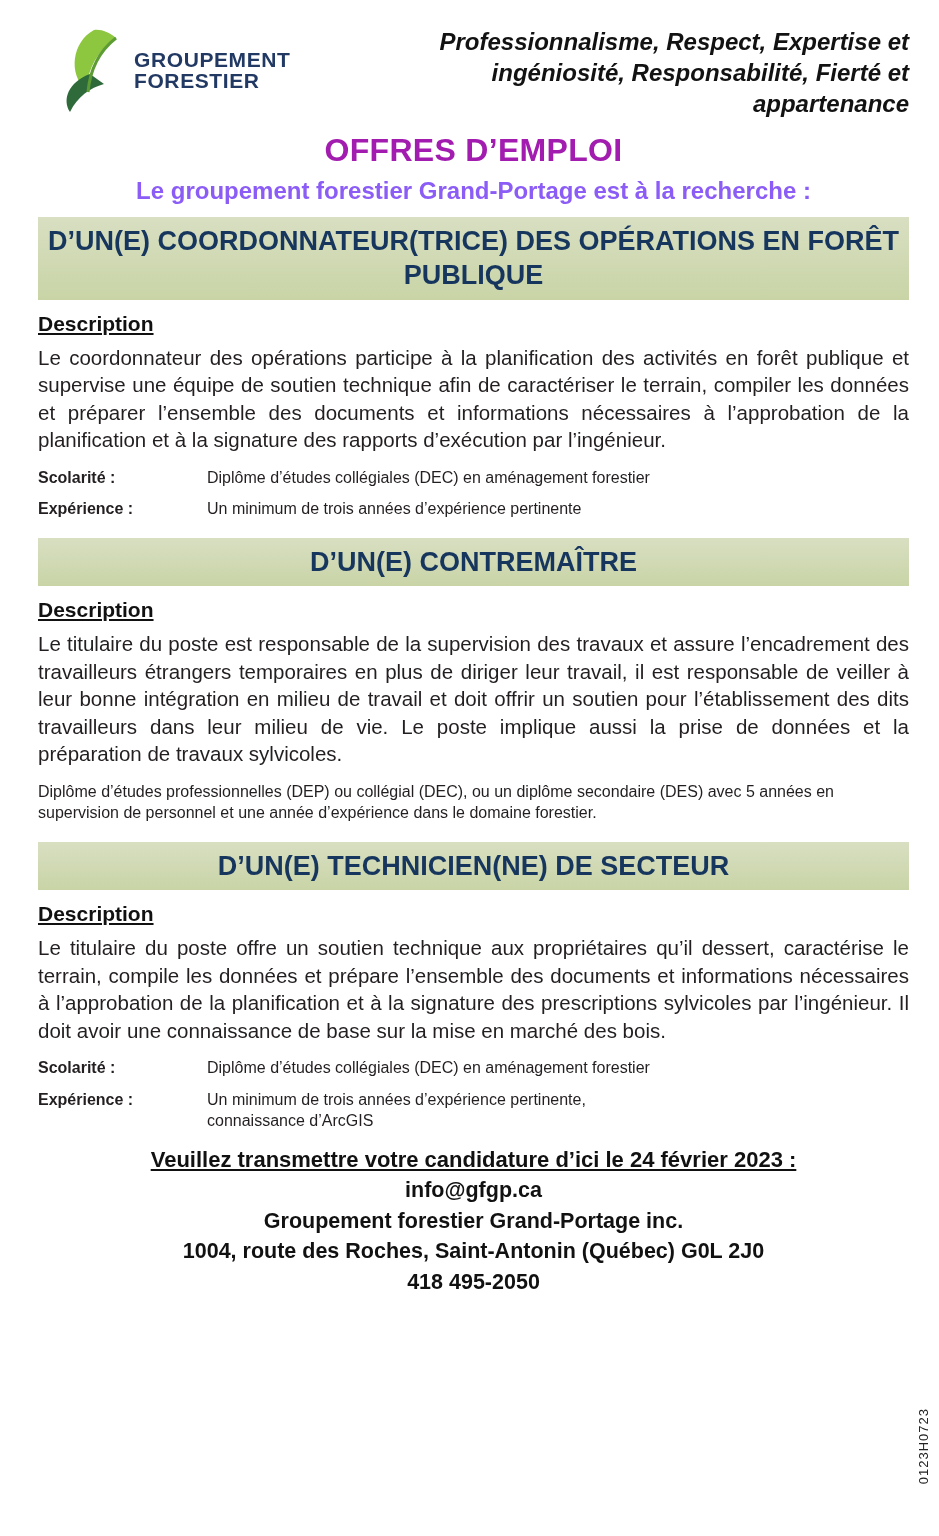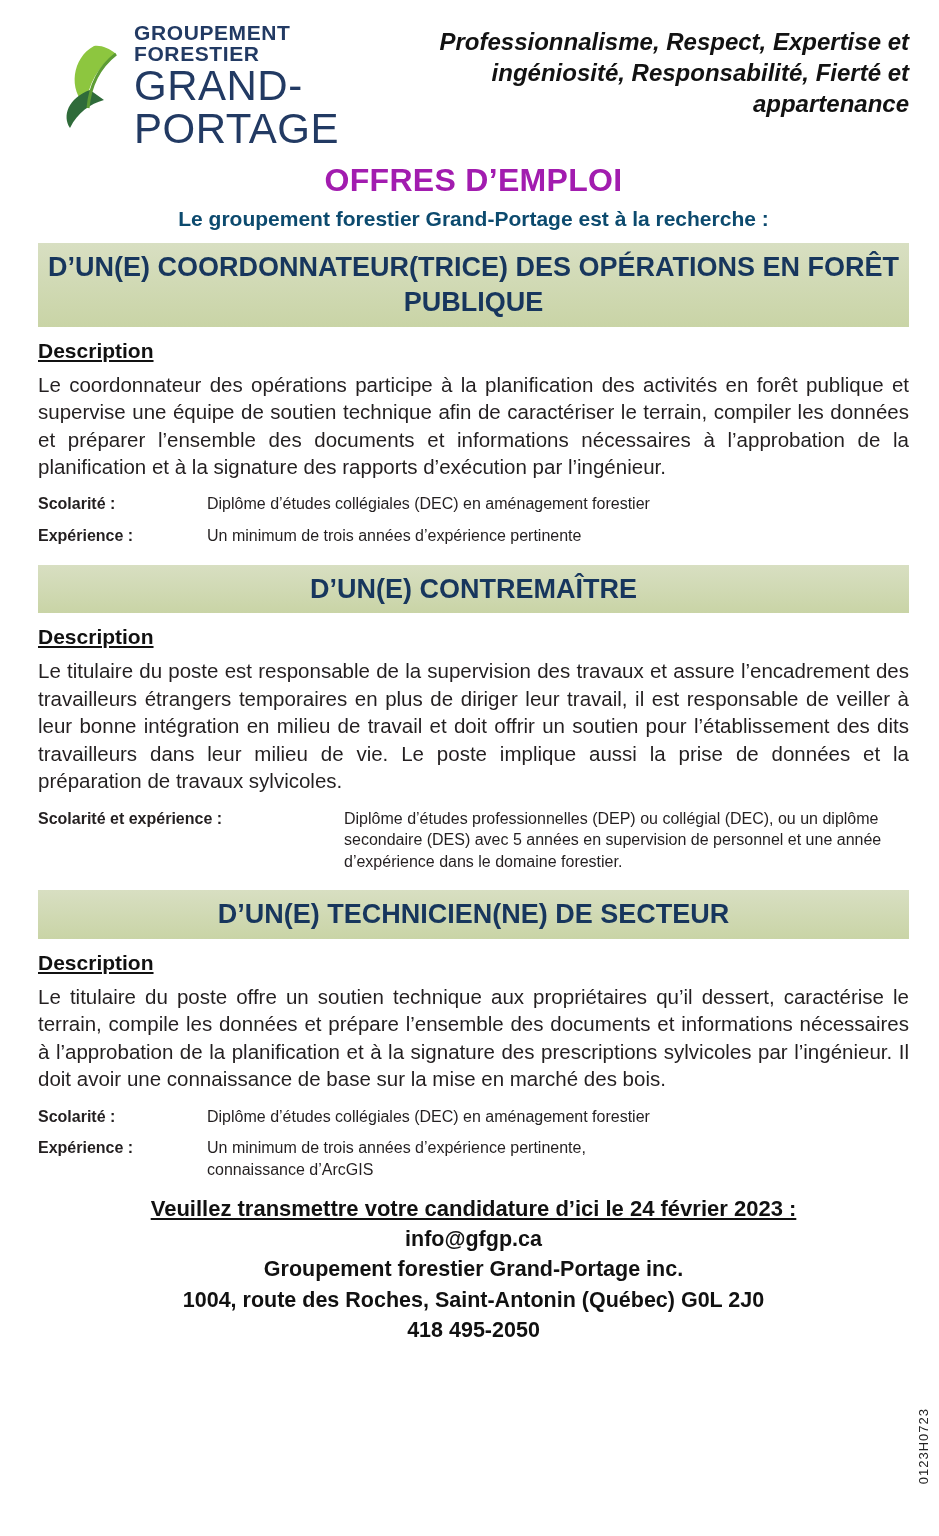--- a/index.html
+++ b/index.html
@@ -24,22 +24,22 @@
     font-size: 24px; line-height: 1.3; max-width: 500px;
     color: #121212; margin-top: 8px;
   }
 
   
   .page-title {
     text-align: center; font-size: 32px; font-weight: bold;
     color: #a21caf; margin: 12px 0 8px 0; letter-spacing: 0.3px;
   }
   .intro {
-    text-align: center; font-size: 21px; font-weight: bold;
-    margin: 0 0 12px 0; color: #0c4a6e;
+    text-align: center; font-size: 24px; font-weight: bold;
+    margin: 0 0 12px 0; color: #8b5cf6;
   }
 
   
   .band {
     background: linear-gradient(180deg, #d8dfc2 0%, #c9d4a6 100%);
     padding: 7px 10px; margin: 6px 0 12px 0;
   }
   .band h2 {
     margin: 0; text-align: center; font-size: 27px; line-height: 1.28;
     color: #17365d; font-weight: bold;
@@ -82,21 +82,20 @@
     <div class="logo">
       <span>
         <svg width="70" height="92" viewBox="0 0 70 92" aria-hidden="true">
           <path d="M34 8 C12 20 8 52 26 68 C28 46 38 28 56 16 C49 10 41 7 34 8 Z" fill="#8dc63f"></path>
           <path d="M30 52 C8 60 2 78 10 90 C18 74 30 66 44 62 Z" fill="#2f6b3a"></path>
           <path d="M56 16 C38 30 30 48 28 70" stroke="#5d9c34" stroke-width="3" fill="none"></path>
         </svg>
       </span>
       <div class="logo-text">
         <span class="logo-line1">GROUPEMENT FORESTIER</span>
-        <span class="logo-line2">GRAND-PORTAGE</span>
       </div>
     </div>
     <div class="tagline">Professionnalisme, Respect, Expertise et ingéniosité, Responsabilité, Fierté et appartenance</div>
   </div>
 
   <h1 class="page-title">OFFRES D’EMPLOI</h1>
   <div class="intro">Le groupement forestier Grand-Portage est à la recherche :</div>
 
   <section>
     <div class="band">
@@ -114,21 +113,20 @@
     </div>
   </section>
 
   <section class="section-gap">
     <div class="band">
       <h2>D’UN(E) CONTREMAÎTRE</h2>
     </div>
     <h3 class="desc-label">Description</h3>
     <p class="body">Le titulaire du poste est responsable de la supervision des travaux et assure l’encadrement des travailleurs étrangers temporaires en plus de diriger leur travail, il est responsable de veiller à leur bonne intégration en milieu de travail et doit offrir un soutien pour l’établissement des dits travailleurs dans leur milieu de vie. Le poste implique aussi la prise de données et la préparation de travaux sylvicoles.</p>
     <div class="detail wide">
-      <span class="dlabel">Scolarité et expérience :</span>
       <span class="dtext">Diplôme d’études professionnelles (DEP) ou collégial (DEC), ou un diplôme secondaire (DES) avec 5 années en supervision de personnel et une année d’expérience dans le domaine forestier.</span>
     </div>
   </section>
 
   <section class="section-gap">
     <div class="band">
       <h2>D’UN(E) TECHNICIEN(NE) DE SECTEUR</h2>
     </div>
     <h3 class="desc-label">Description</h3>
     <p class="body">Le titulaire du poste offre un soutien technique aux propriétaires qu’il dessert, caractérise le terrain, compile les données et prépare l’ensemble des documents et informations nécessaires à l’approbation de la planification et à la signature des prescriptions sylvicoles par l’ingénieur. Il doit avoir une connaissance de base sur la mise en marché des bois.</p>

